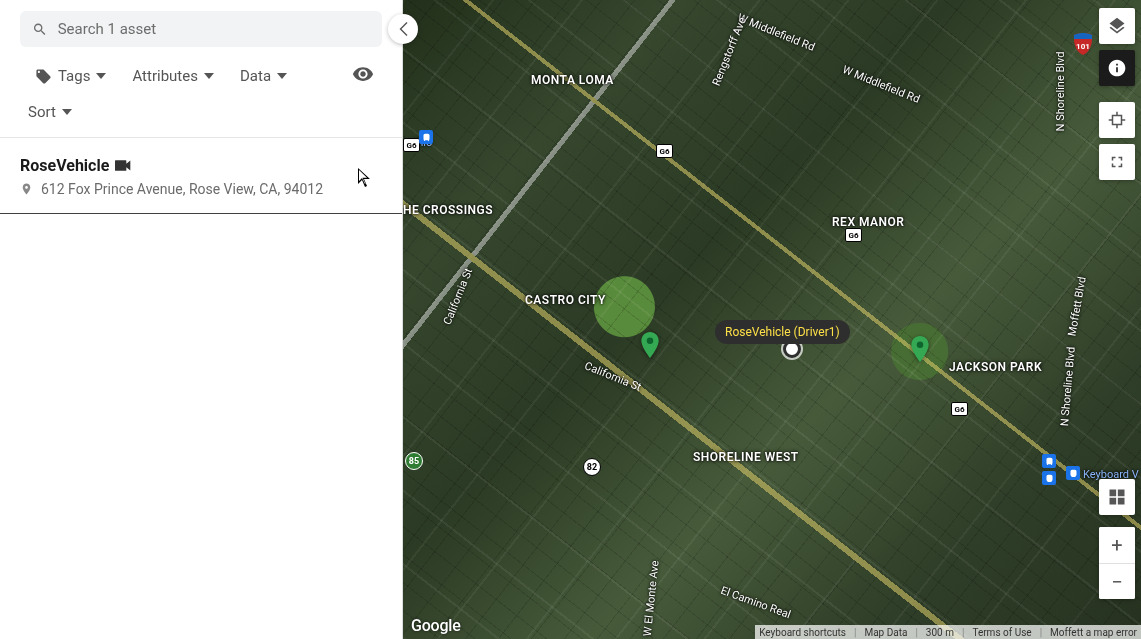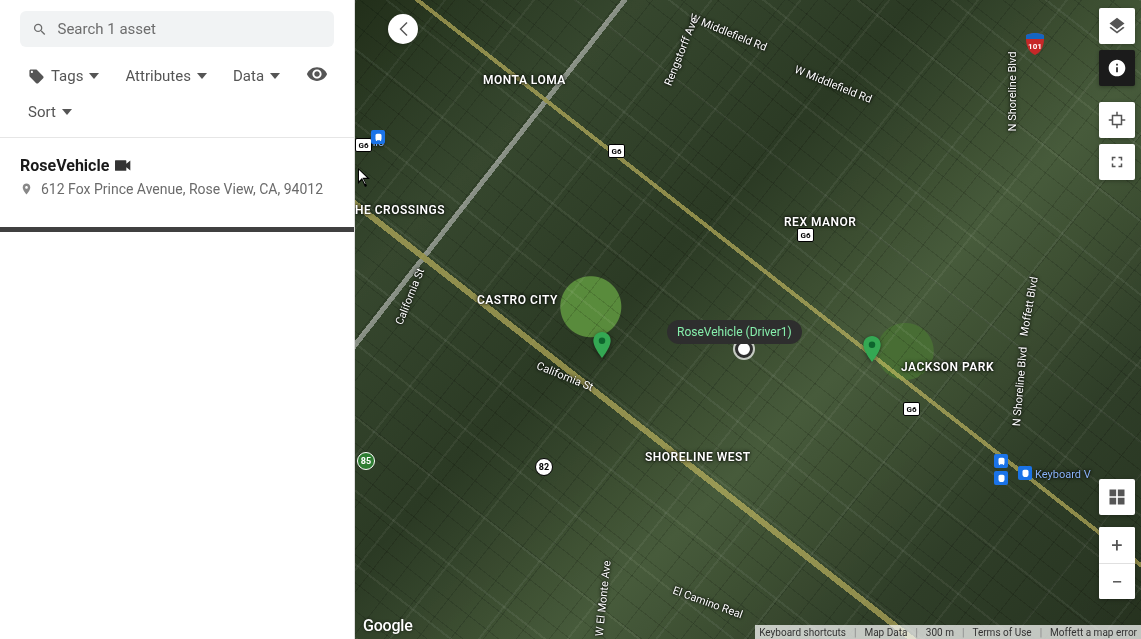--- a/index.html
+++ b/index.html
@@ -1,28 +1,28 @@
 <!DOCTYPE html>
 <html><head>
 <meta charset="utf-8">
 <style>
 *{box-sizing:border-box;margin:0;padding:0;font-family:Roboto,Arial,sans-serif}
 html,body{width:1141px;height:639px;overflow:hidden;position:relative}
 .app{display:flex;width:100%;height:100%;position:relative}
-.sidebar{width:355px;height:100%;background:#fff;display:flex;flex-direction:column;border-right:1px solid #ddd}
+.sidebar{width:403px;height:100%;background:#fff;display:flex;flex-direction:column;border-right:1px solid #ddd}
 .search-wrap{padding:11px 20px 0 20px}
 .search{display:flex;align-items:center;background:#f1f3f4;border-radius:6px;height:36px;padding:0 12px;gap:10px}
 .search input{border:none;background:transparent;outline:none;font-size:15px;color:#333;width:100%}
 .search input::placeholder{color:#6d6d6d}
-.filter-row{display:flex;align-items:center;padding:16px 20px 0 28px;gap:26px;font-size:15px;color:#555}
+.filter-row{display:flex;align-items:center;padding:16px 20px 0 35px;gap:26px;font-size:15px;color:#555}
 .filter-btn{display:flex;align-items:center;gap:6px;cursor:pointer;user-select:none}
 .eye{margin-left:auto;margin-right:8px}
 .sort-row{display:flex;align-items:center;padding:14px 20px 16px 28px;font-size:15px;color:#555}
 .divider{height:1px;background:#e6e6e6;width:100%}
-.asset-item{padding:18px 20px 30px 20px;border-bottom:5px solid #404040;position:relative}
+.asset-item{padding:18px 20px 16px 20px;border-bottom:1px solid #404040;position:relative}
 .asset-name{display:flex;align-items:center;gap:6px;font-size:16px;font-weight:700;color:#1a1a1a;margin-bottom:6px}
 .asset-line{display:flex;align-items:center;gap:8px;font-size:14px;color:#6b6b6b;margin-top:3px}
 .asset-line svg{flex-shrink:0}
 .collapse-btn{position:absolute;left:388px;top:14px;width:30px;height:30px;background:#fff;border-radius:50%;box-shadow:0 1px 4px rgba(0,0,0,.26);display:flex;align-items:center;justify-content:center;z-index:60;cursor:pointer}
 .map{flex:1;position:relative;background:#2a3b24;overflow:hidden}
 .sat{position:absolute;inset:0;background:
  radial-gradient(circle at 30% 48%,#5b8a3f 0 30px,transparent 31px),
  radial-gradient(circle at 70% 55%,#4b6e38 0 28px,transparent 29px),
  linear-gradient(135deg,#26331f 0%,#3a4a32 20%,#2f3d28 40%,#4a5d3e 60%,#33412c 80%,#2a3624 100%);
  filter:contrast(1.05)}
@@ -39,21 +39,21 @@
 .map-label{position:absolute;color:#fff;font-size:12px;font-weight:600;text-shadow:0 0 2px #000,0 0 4px #000;white-space:nowrap;letter-spacing:.5px}
 .map-label.sm{font-size:11px;font-weight:400;letter-spacing:0}
 .map-tools{position:absolute;right:6px;top:8px;display:flex;flex-direction:column;gap:6px}
 .tool{width:36px;height:36px;background:#fff;border-radius:2px;box-shadow:0 1px 4px rgba(0,0,0,.3);display:flex;align-items:center;justify-content:center;cursor:pointer}
 .tool.tdark{background:#1b1b1b;color:#fff}
 .zoom-group{position:absolute;right:6px;bottom:40px;display:flex;flex-direction:column;background:#fff;border-radius:2px;box-shadow:0 1px 4px rgba(0,0,0,.3);overflow:hidden}
 .zoom-btn{width:36px;height:36px;display:flex;align-items:center;justify-content:center;font-size:20px;color:#555;cursor:pointer;background:#fff}
 .zoom-btn+.zoom-btn{border-top:1px solid #e0e0e0}
 .grid-btn{position:absolute;right:6px;bottom:124px;width:36px;height:36px;background:#fff;border-radius:2px;box-shadow:0 1px 4px rgba(0,0,0,.3);display:flex;align-items:center;justify-content:center;cursor:pointer}
 .vehicle-marker{position:absolute;width:18px;height:18px;border-radius:50%;background:#fff;border:3px solid #2e2e2e;box-shadow:0 0 0 2px rgba(255,255,255,.7)}
-.vehicle-tooltip{position:absolute;background:#2e2e2e;color:#86efac;font-size:12px;padding:5px 10px;border-radius:12px;white-space:nowrap}
+.vehicle-tooltip{position:absolute;background:#2e2e2e;color:#fde047;font-size:12px;padding:5px 10px;border-radius:12px;white-space:nowrap}
 .pin{position:absolute;width:18px;height:26px}
 .pin svg{width:18px;height:26px;filter:drop-shadow(0 1px 2px rgba(0,0,0,.5))}
 .footer{position:absolute;right:0;bottom:0;height:14px;display:flex;align-items:center;gap:8px;font-size:10px;color:#333;background:rgba(255,255,255,.72);padding:0 4px}
 .footer span{white-space:nowrap}
 .footer .sep{color:#888}
 .google-logo{position:absolute;left:8px;bottom:4px;color:#fff;font-size:16px;font-weight:500;letter-spacing:-.2px;text-shadow:0 0 3px rgba(0,0,0,.7)}
 .cursor{position:absolute;left:358px;top:168px;z-index:70;pointer-events:none}
 .transit{position:absolute;width:14px;height:14px;background:#1a73e8;border-radius:2px;display:flex;align-items:center;justify-content:center}
 .transit svg{width:9px;height:9px}
 .highway{position:absolute;width:24px;height:24px}

